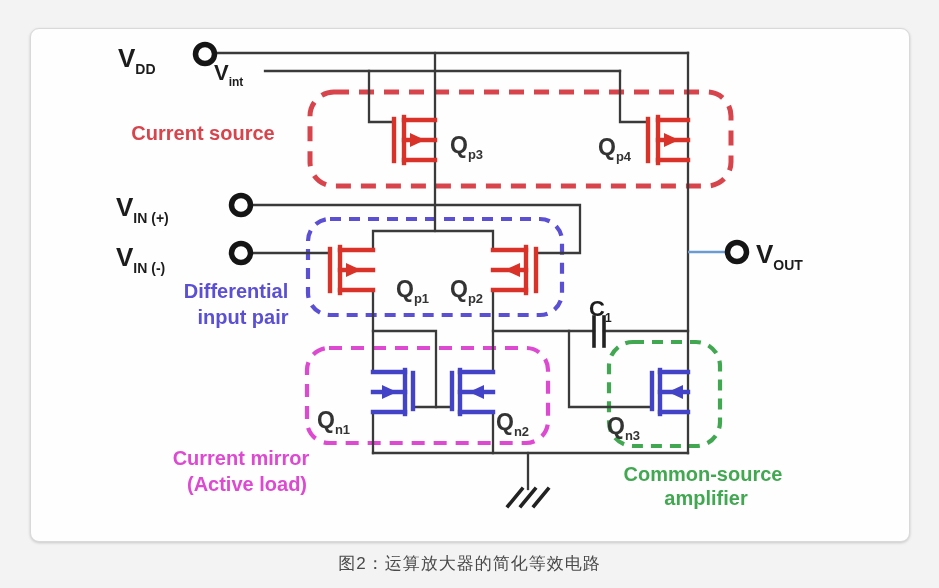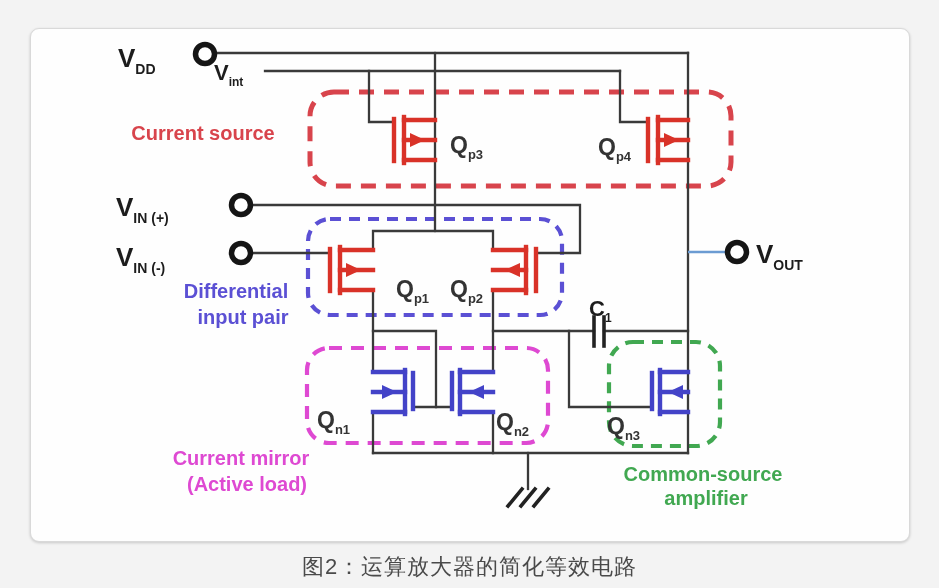--- a/index.html
+++ b/index.html
@@ -33,21 +33,21 @@
   .vlab2 .sub{font-size:12px;font-weight:700;}
   .qlab{font-size:23px;font-weight:600;fill:#333333;}
   .qlab .sub{font-size:13px;font-weight:600;}
   .reg{font-size:20px;font-weight:600;text-anchor:middle;}
   .reg.r{fill:var(--box-red);}
   .reg.b{fill:var(--box-blue);}
   .reg.m{fill:var(--box-magenta);}
   .reg.g{fill:var(--box-green);}
   .caption{
     position:absolute;left:0;top:552px;width:939px;text-align:center;
-    font-size:22px;color:var(--caption);letter-spacing:1px;
+    font-size:17px;color:var(--caption);letter-spacing:1px;
   }
 </style>
 </head>
 <body>
 
 <div class="card"></div>
 
 <svg class="canvas" width="939" height="588" viewBox="0 0 939 588">
 
   <rect class="boxr" x="310" y="92" width="421" height="94" rx="24"></rect>

